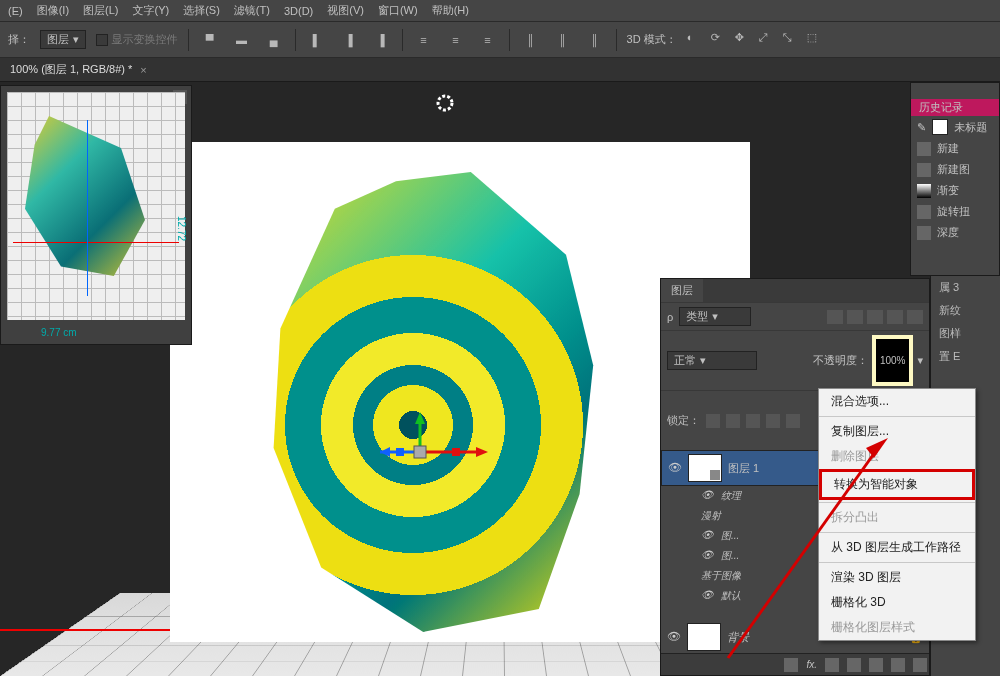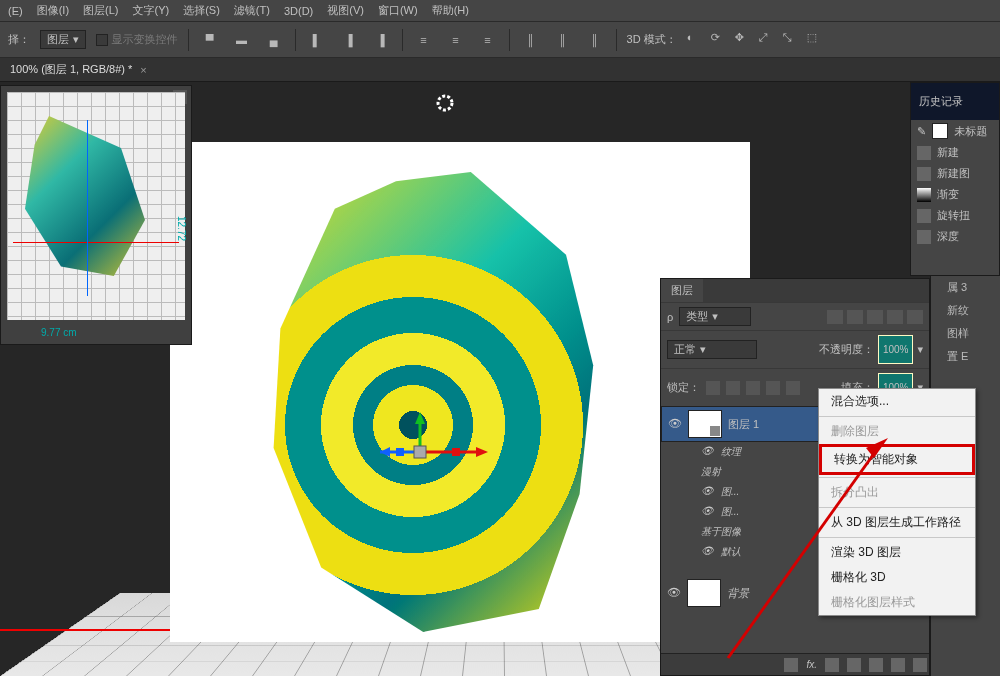--- a/index.html
+++ b/index.html
@@ -89,37 +89,37 @@
     .nav-red { position:absolute; left:6px; right:6px; top:150px; height:1px; background:#e00;}
     .nav-blue { position:absolute; top:28px; bottom:24px; left:80px; width:1px; background:#06f;}
     .nav-dim-x { position:absolute; bottom:6px; left:40px; color:#0aa; font-size:10px;}
     .nav-dim-y { position:absolute; right:4px; top:130px; color:#0aa; font-size:10px; writing-mode:vertical-rl;}
     .nav-corner { position:absolute; right:4px; top:4px; width:14px; height:14px; background:#555;}
     
     .panel {
       position: absolute; background: #454545; border: 1px solid #1a1a1a;
     }
     .history { right: 0; top: 82px; width: 90px; height: 194px; }
-    .ptitle { background: #0f172a; padding: 11px 8px; font-size: 11px; }
+    .ptitle { background: #be185d; padding: 1px 8px; font-size: 11px; margin-top: 16px; }
     .hrow { display: flex; align-items: center; gap: 6px; padding: 3px 6px; }
     .hthumb { width: 16px; height: 16px; background: #fff; border: 1px solid #222; }
     .hic { width: 14px; height: 14px; background: #666; }
     
     .layers { right: 70px; top: 278px; width: 270px; height: 398px; }
     .layers .ptabs { display:flex; background:#3a3a3a; }
     .layers .ptabs .pt { padding:4px 10px; }
     .layers .ptabs .pt.active { background:#454545; }
     .lrow { display:flex; align-items:center; padding:4px 6px; gap:6px; border-top:1px solid #383838; }
     .lsel .sel { width: 72px; }
     .licons { display:flex; gap:4px; margin-left:auto; }
     .lico { width: 16px; height: 14px; background:#555; }
     .llock { display:flex; align-items:center; gap:6px; }
     .llock .li { width:14px; height:14px; background:#555; }
     .opasel { display:flex; align-items:center; gap:4px; }
-    .opasel .v { background:#0f766e; border:1px solid #fef9c3; padding:8px 4px; font-size:10px; }
+    .opasel .v { background:#000000; border:4px solid #fef9c3; padding:16px 4px; font-size:10px; }
     .layerlist { flex:1; overflow:hidden; }
     .layer-item { display:flex; align-items:center; gap:6px; padding:3px 6px; background:#454545; }
     .layer-item.sel { background:#355a8a; }
     .eye { width:14px; height:14px; color:#ccc; }
     .lthumb { width:34px; height:28px; background:#fff; border:1px solid #222; position:relative; }
     .lthumb .cube { position:absolute; right:1px; bottom:1px; width:10px; height:10px; background:#888; }
     .layer-sub { padding-left: 40px; font-style: italic; font-size:10px; }
     .panel-foot { position:absolute; bottom:0; left:0; right:0; height:22px; background:#3c3c3c; display:flex; align-items:center; justify-content:flex-end; gap:8px; padding:0 2px; border-top:1px solid #222; }
     .panel-foot .fi { width:14px; height:14px; background:#666; }
     
@@ -127,21 +127,21 @@
       position: absolute; right: 24px; top: 388px; width: 158px;
       background: #f2f2f2; border: 1px solid #8a8a8a; box-shadow: 2px 2px 4px rgba(0,0,0,.4);
       color: #222; font-size: 12px;
     }
     .ctx .mi { padding: 4px 12px; }
     .ctx .mi.dis { color: #9a9a9a; }
     .ctx .msep { height:1px; background:#c8c8c8; margin: 2px 0; }
     .ctx .boxed { border: 3px solid #d40000; }
     
     .rstrip { position:absolute; right:0; top:276px; width:70px; bottom:0; background:#454545; border-left:1px solid #1a1a1a; }
-    .rstrip .rr { padding:4px 16px; font-size:11px; color:#bbb; white-space:nowrap; overflow:hidden; }
+    .rstrip .rr { padding:4px 8px; font-size:11px; color:#bbb; white-space:nowrap; overflow:hidden; }
     
     .mode-icons { display:flex; gap:6px; align-items:center; }
     .mico { width:18px; height:18px; color:#bbb; }
     
     .loading { position:absolute; left:436px; top:94px; width:18px; height:18px; }
     
     .redarrow { position:absolute; right:102px; bottom:8px; width:200px; height:230px; }
   </style>
 </head>
 <body>
@@ -360,20 +360,21 @@
     <div class="fi"></div>
     <div class="fi"></div>
     <div class="fi"></div>
     <div class="fi"></div>
   </div>
 </div>
 
 <div class="ctx">
   <div class="mi">混合选项...</div>
   <div class="msep"></div>
+  <div class="mi">复制图层...</div>
   <div class="mi dis">删除图层</div>
   <div class="mi boxed">转换为智能对象</div>
   <div class="msep"></div>
   <div class="mi dis">拆分凸出</div>
   <div class="msep"></div>
   <div class="mi">从 3D 图层生成工作路径</div>
   <div class="msep"></div>
   <div class="mi">渲染 3D 图层</div>
   <div class="mi">栅格化 3D</div>
   <div class="mi dis">栅格化图层样式</div>

